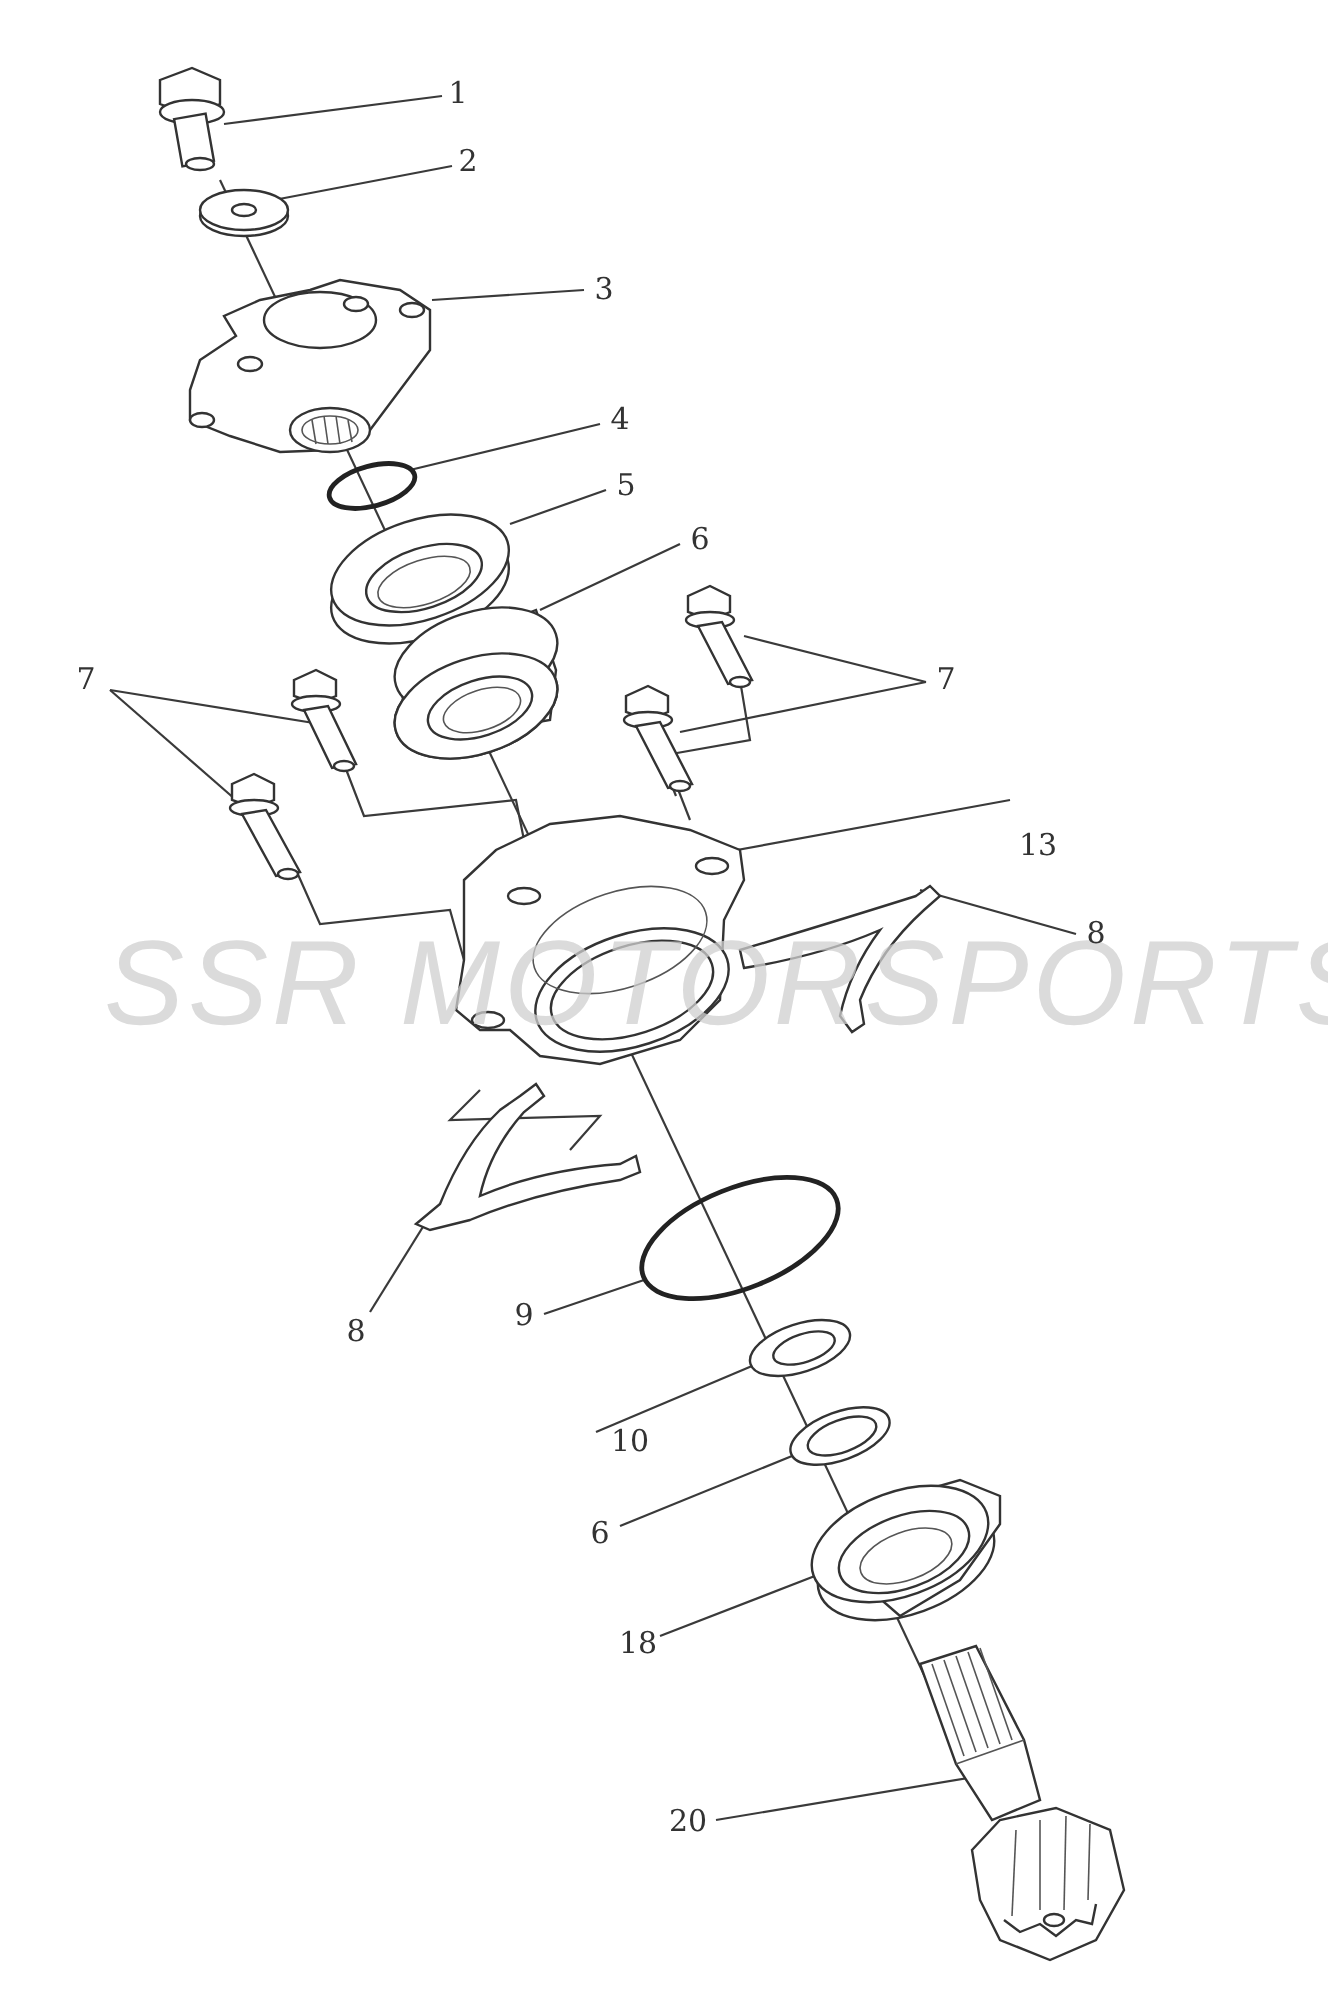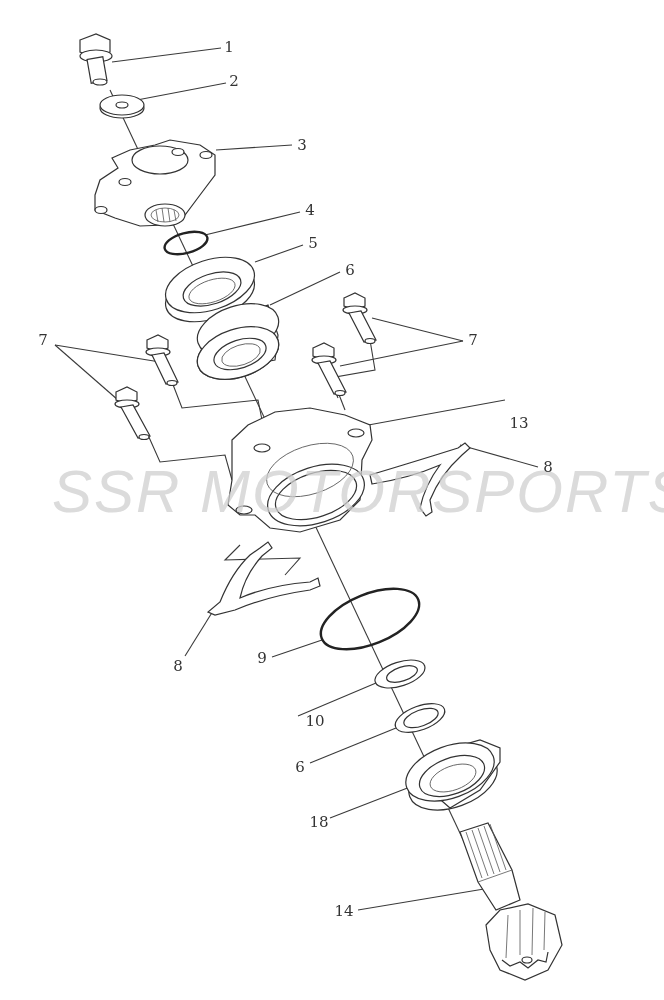--- a/index.html
+++ b/index.html
@@ -210,14 +210,14 @@
   <div class="callout" style="left:350px;top:270px;">6</div>
   <div class="callout" style="left:43px;top:340px;">7</div>
   <div class="callout" style="left:473px;top:340px;">7</div>
   <div class="callout" style="left:519px;top:423px;">13</div>
   <div class="callout" style="left:548px;top:467px;">8</div>
   <div class="callout" style="left:178px;top:666px;">8</div>
   <div class="callout" style="left:262px;top:658px;">9</div>
   <div class="callout" style="left:287px;top:721px;margin-left:28px;">10</div>
   <div class="callout" style="left:300px;top:767px;">6</div>
   <div class="callout" style="left:319px;top:822px;">18</div>
-  <div class="callout" style="left:344px;top:911px;">14</div>
+  <div class="callout" style="left:344px;top:911px;">20</div>
 </div>
 
 </body></html>

